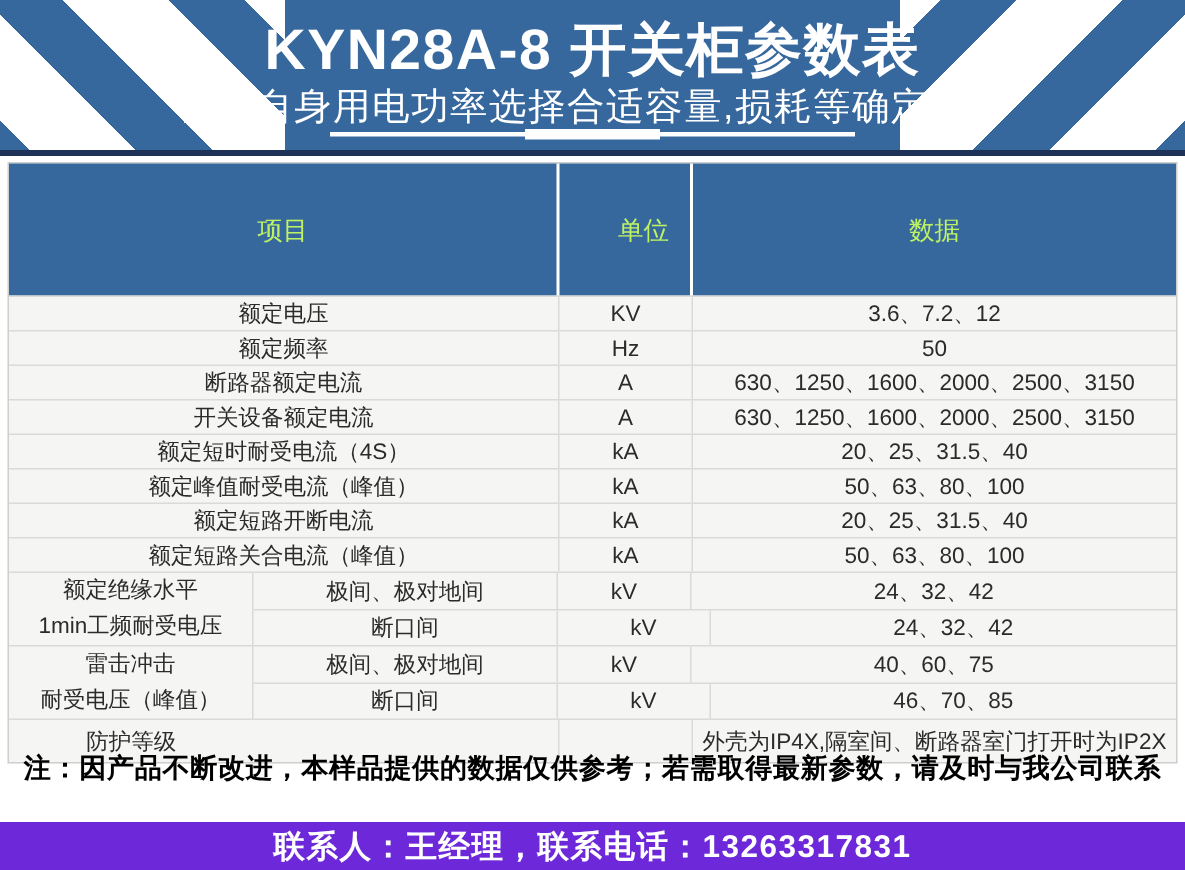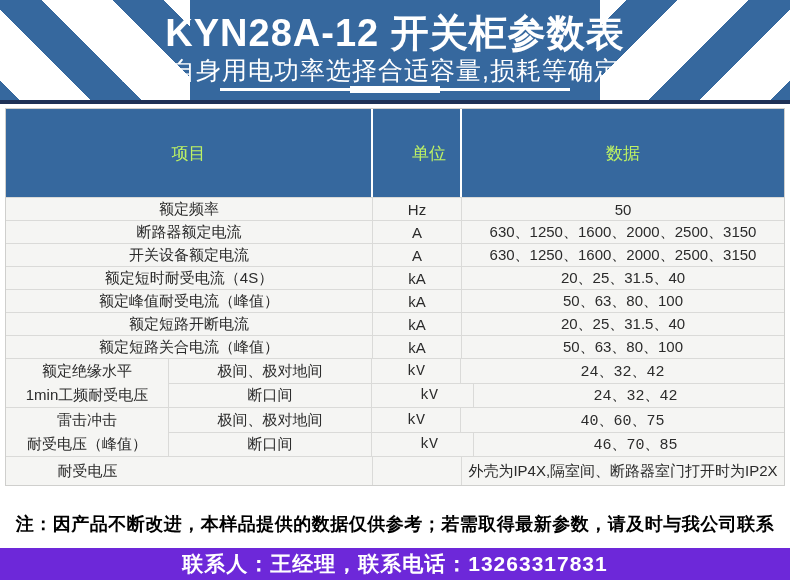--- a/index.html
+++ b/index.html
@@ -35,58 +35,63 @@
          font-size:15px; color:#2b2b2b; }
   .cell { display:flex; align-items:center; justify-content:center; }
   .c-item { width:367px; border-right:1px solid #dadad8; }
   .c-unit { width:89px;  border-right:1px solid #dadad8; }
   .c-data { flex:1; }
 
   .group-row { display:flex; border-top:1px solid #dadad8; font-size:15px; color:#2b2b2b; }
   .g-label { width:163px; border-right:1px solid #dadad8; display:flex; flex-direction:column;
              align-items:center; justify-content:center; line-height:24px; }
   .g-rows { flex:1; display:flex; flex-direction:column; }
-  .g-subrow { display:flex; height:24px;font-family:Liberation Mono, monospace; }
+  .g-subrow { display:flex; height:24px; }
   .g-subrow.second { border-top:1px solid #dadad8;gap:13px; }
   .g-sublabel { width:203px; border-right:1px solid #dadad8; }
 
   .row-protection { height:29px; }
   .protect-label-wrap { justify-content:flex-start; }
   .protect-label-wrap span { display:block; width:163px; text-align:center; }
 
   
-  .note { position:absolute; top:512px; left:0; width:790px; text-align:center;
+  .note { position:absolute; top:500px; left:0; width:790px; text-align:center;
           font-size:18px; font-weight:700; color:#000000; letter-spacing:0.5px; }
   .contact-bar { position:absolute; top:548px; left:0; width:790px; height:32px;
           background:#6d28d9; display:flex; align-items:center; justify-content:center; }
   .contact-bar span { color:#ffffff; font-size:21px; font-weight:700; letter-spacing:1px; }
 </style>
 </head>
 <body>
 
 <div class="canvas">
 
   <div class="banner">
     <div class="stripes-left"></div>
     <div class="stripes-right"></div>
-    <div class="banner-title">KYN28A-12 开关柜参数表</div>
+    <div class="banner-title">KYN28A-8 开关柜参数表</div>
     <div class="banner-subtitle">根据自身用电功率选择合适容量,损耗等确定型号</div>
     <div class="banner-underline">
         <div class="thick"></div>
       </div>
   </div>
 
   <div class="spec-table">
 
     <div class="t-header">
       <div class="th th-item">项目</div>
       <div class="th th-unit">单位</div>
       <div class="th th-data">数据</div>
     </div>
 
+    <div class="row">
+      <div class="cell c-item">额定电压</div>
+      <div class="cell c-unit">KV</div>
+      <div class="cell c-data">3.6、7.2、12</div>
+    </div>
     <div class="row">
       <div class="cell c-item">额定频率</div>
       <div class="cell c-unit">Hz</div>
       <div class="cell c-data">50</div>
     </div>
     <div class="row">
       <div class="cell c-item">断路器额定电流</div>
       <div class="cell c-unit">A</div>
       <div class="cell c-data">630、1250、1600、2000、2500、3150</div>
     </div>
@@ -149,21 +154,21 @@
         <div class="g-subrow second">
           <div class="cell g-sublabel">断口间</div>
           <div class="cell c-unit">kV</div>
           <div class="cell c-data">46、70、85</div>
         </div>
       </div>
     </div>
 
     <div class="row row-protection">
       <div class="cell c-item protect-label-wrap">
-        <span>耐受电压</span>
+        <span>防护等级</span>
       </div>
       <div class="cell c-unit"></div>
       <div class="cell c-data">外壳为IP4X,隔室间、断路器室门打开时为IP2X</div>
     </div>
 
   </div>
 
   <div class="note">注：因产品不断改进，本样品提供的数据仅供参考；若需取得最新参数，请及时与我公司联系</div>
 
   <div class="contact-bar">

